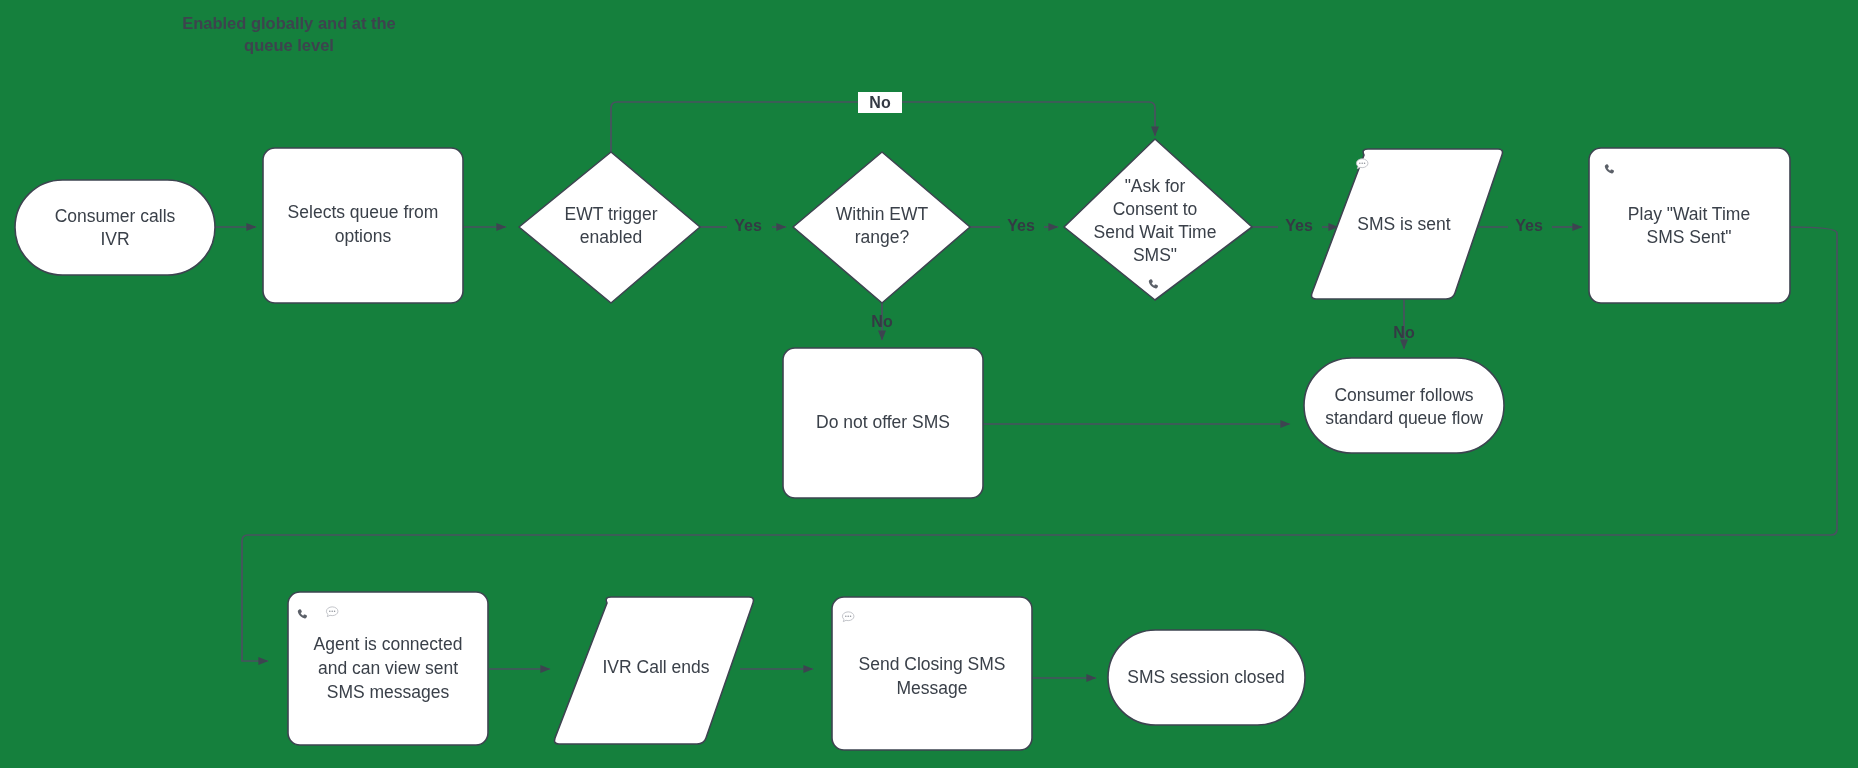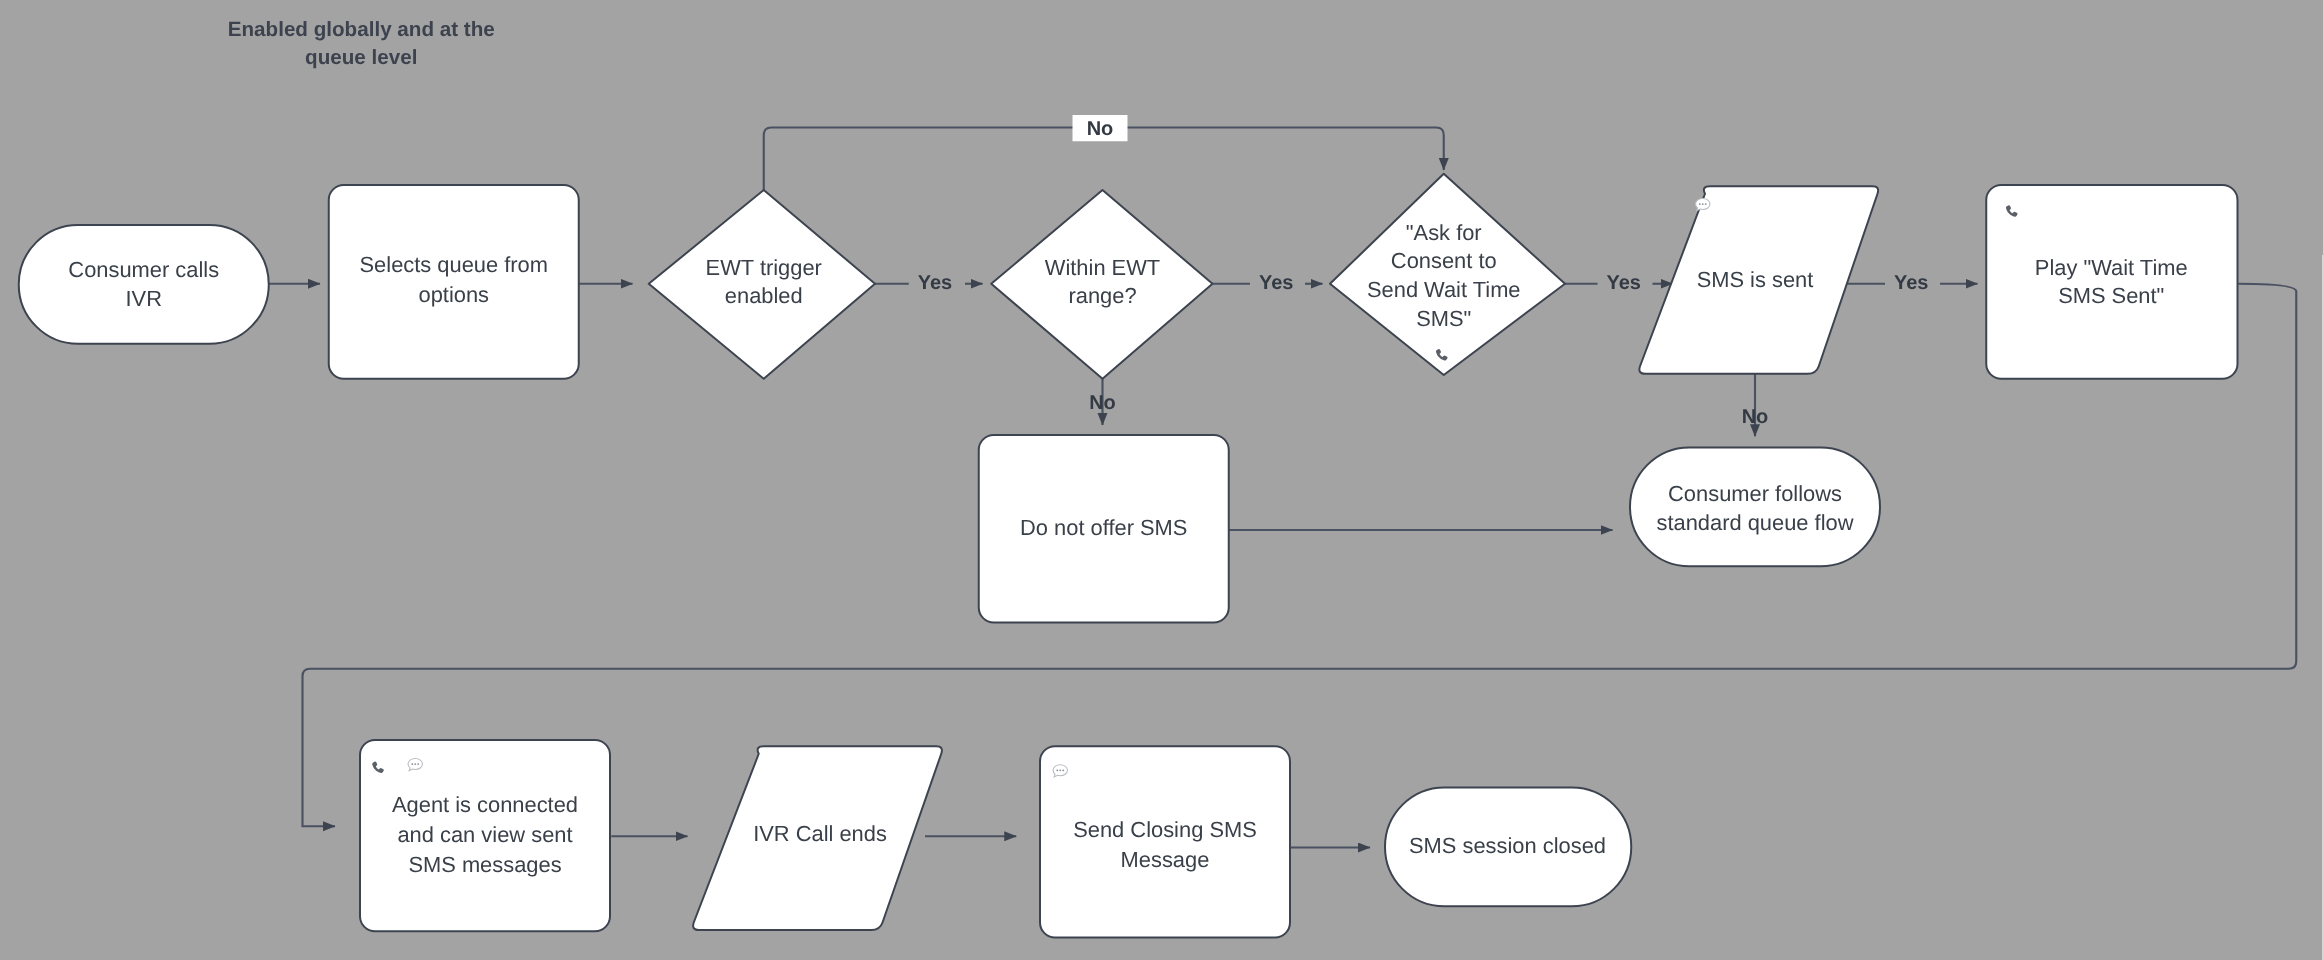--- a/index.html
+++ b/index.html
@@ -4,21 +4,21 @@
 <style>
   html, body {
     margin: 0;
     padding: 0;
     background: #ffffff;
   }
   #canvas {
     position: relative;
     width: 1858px;
     height: 768px;
-    background: #a3a3a3;
+    background: #15803d;
     font-family: "Liberation Sans", sans-serif;
     overflow: hidden;
   }
   svg.flow {
     position: absolute;
     top: 0;
     left: 0;
     width: 1858px;
     height: 768px;
   }

